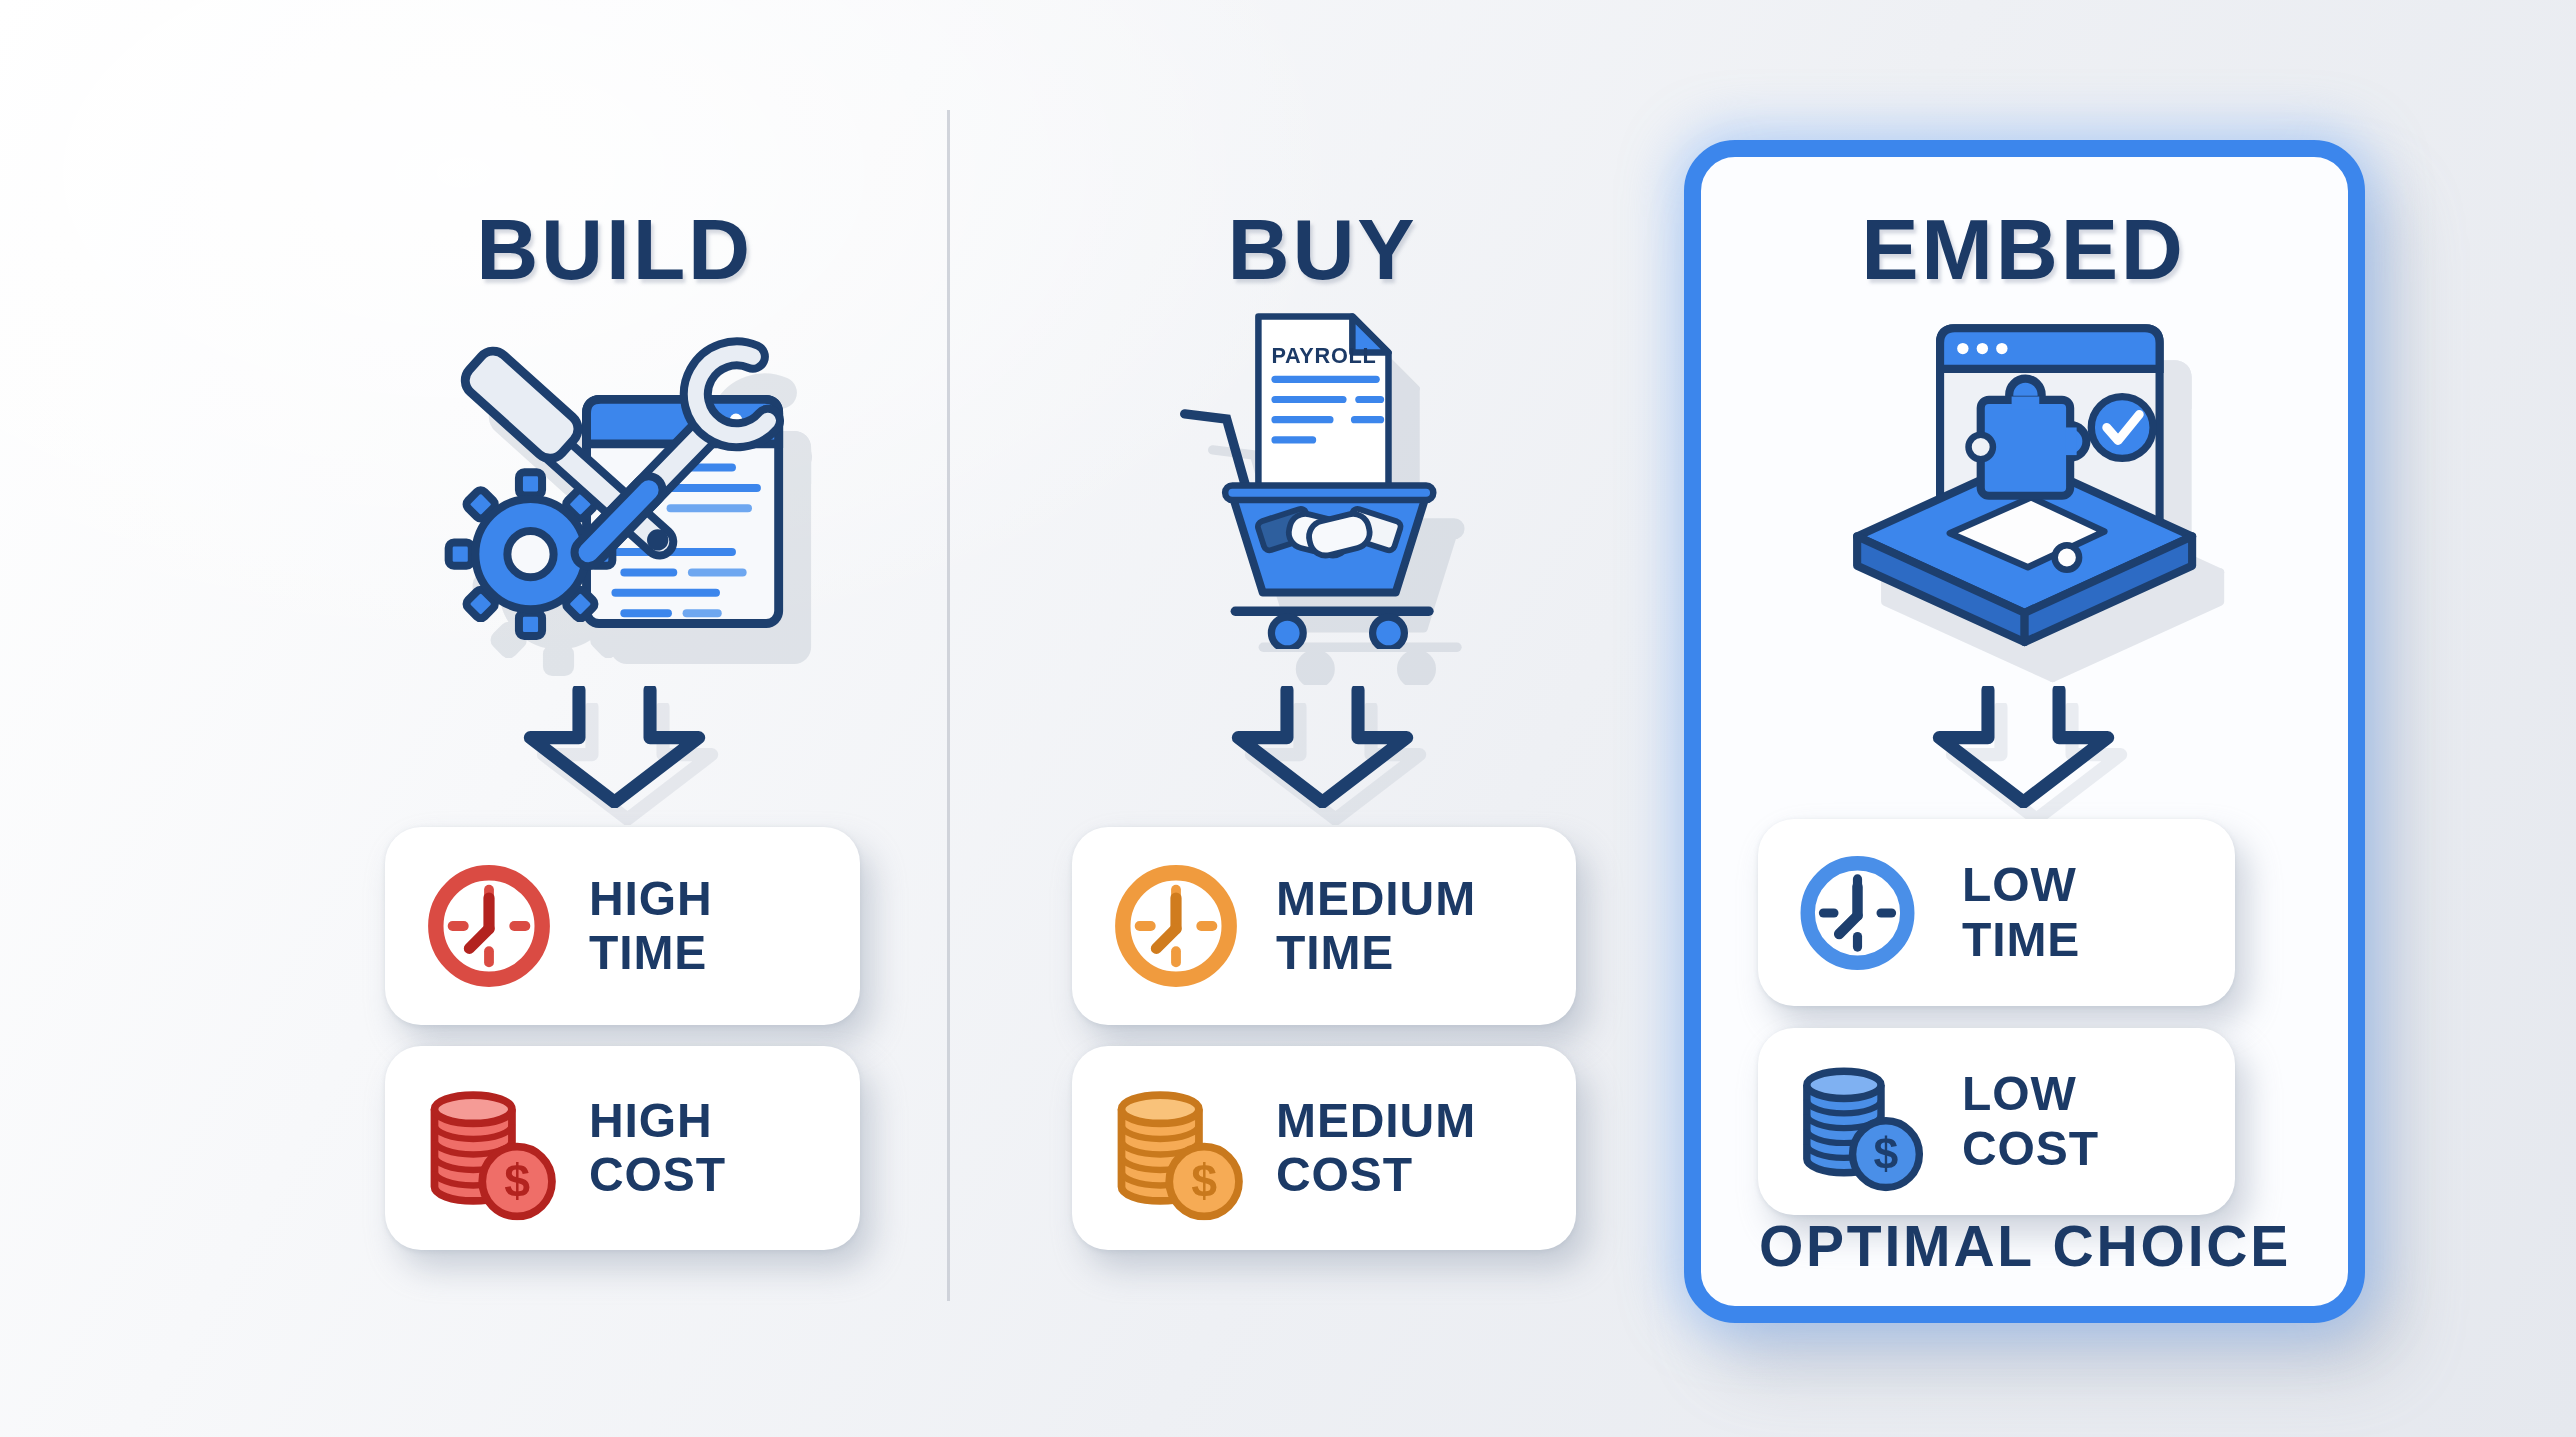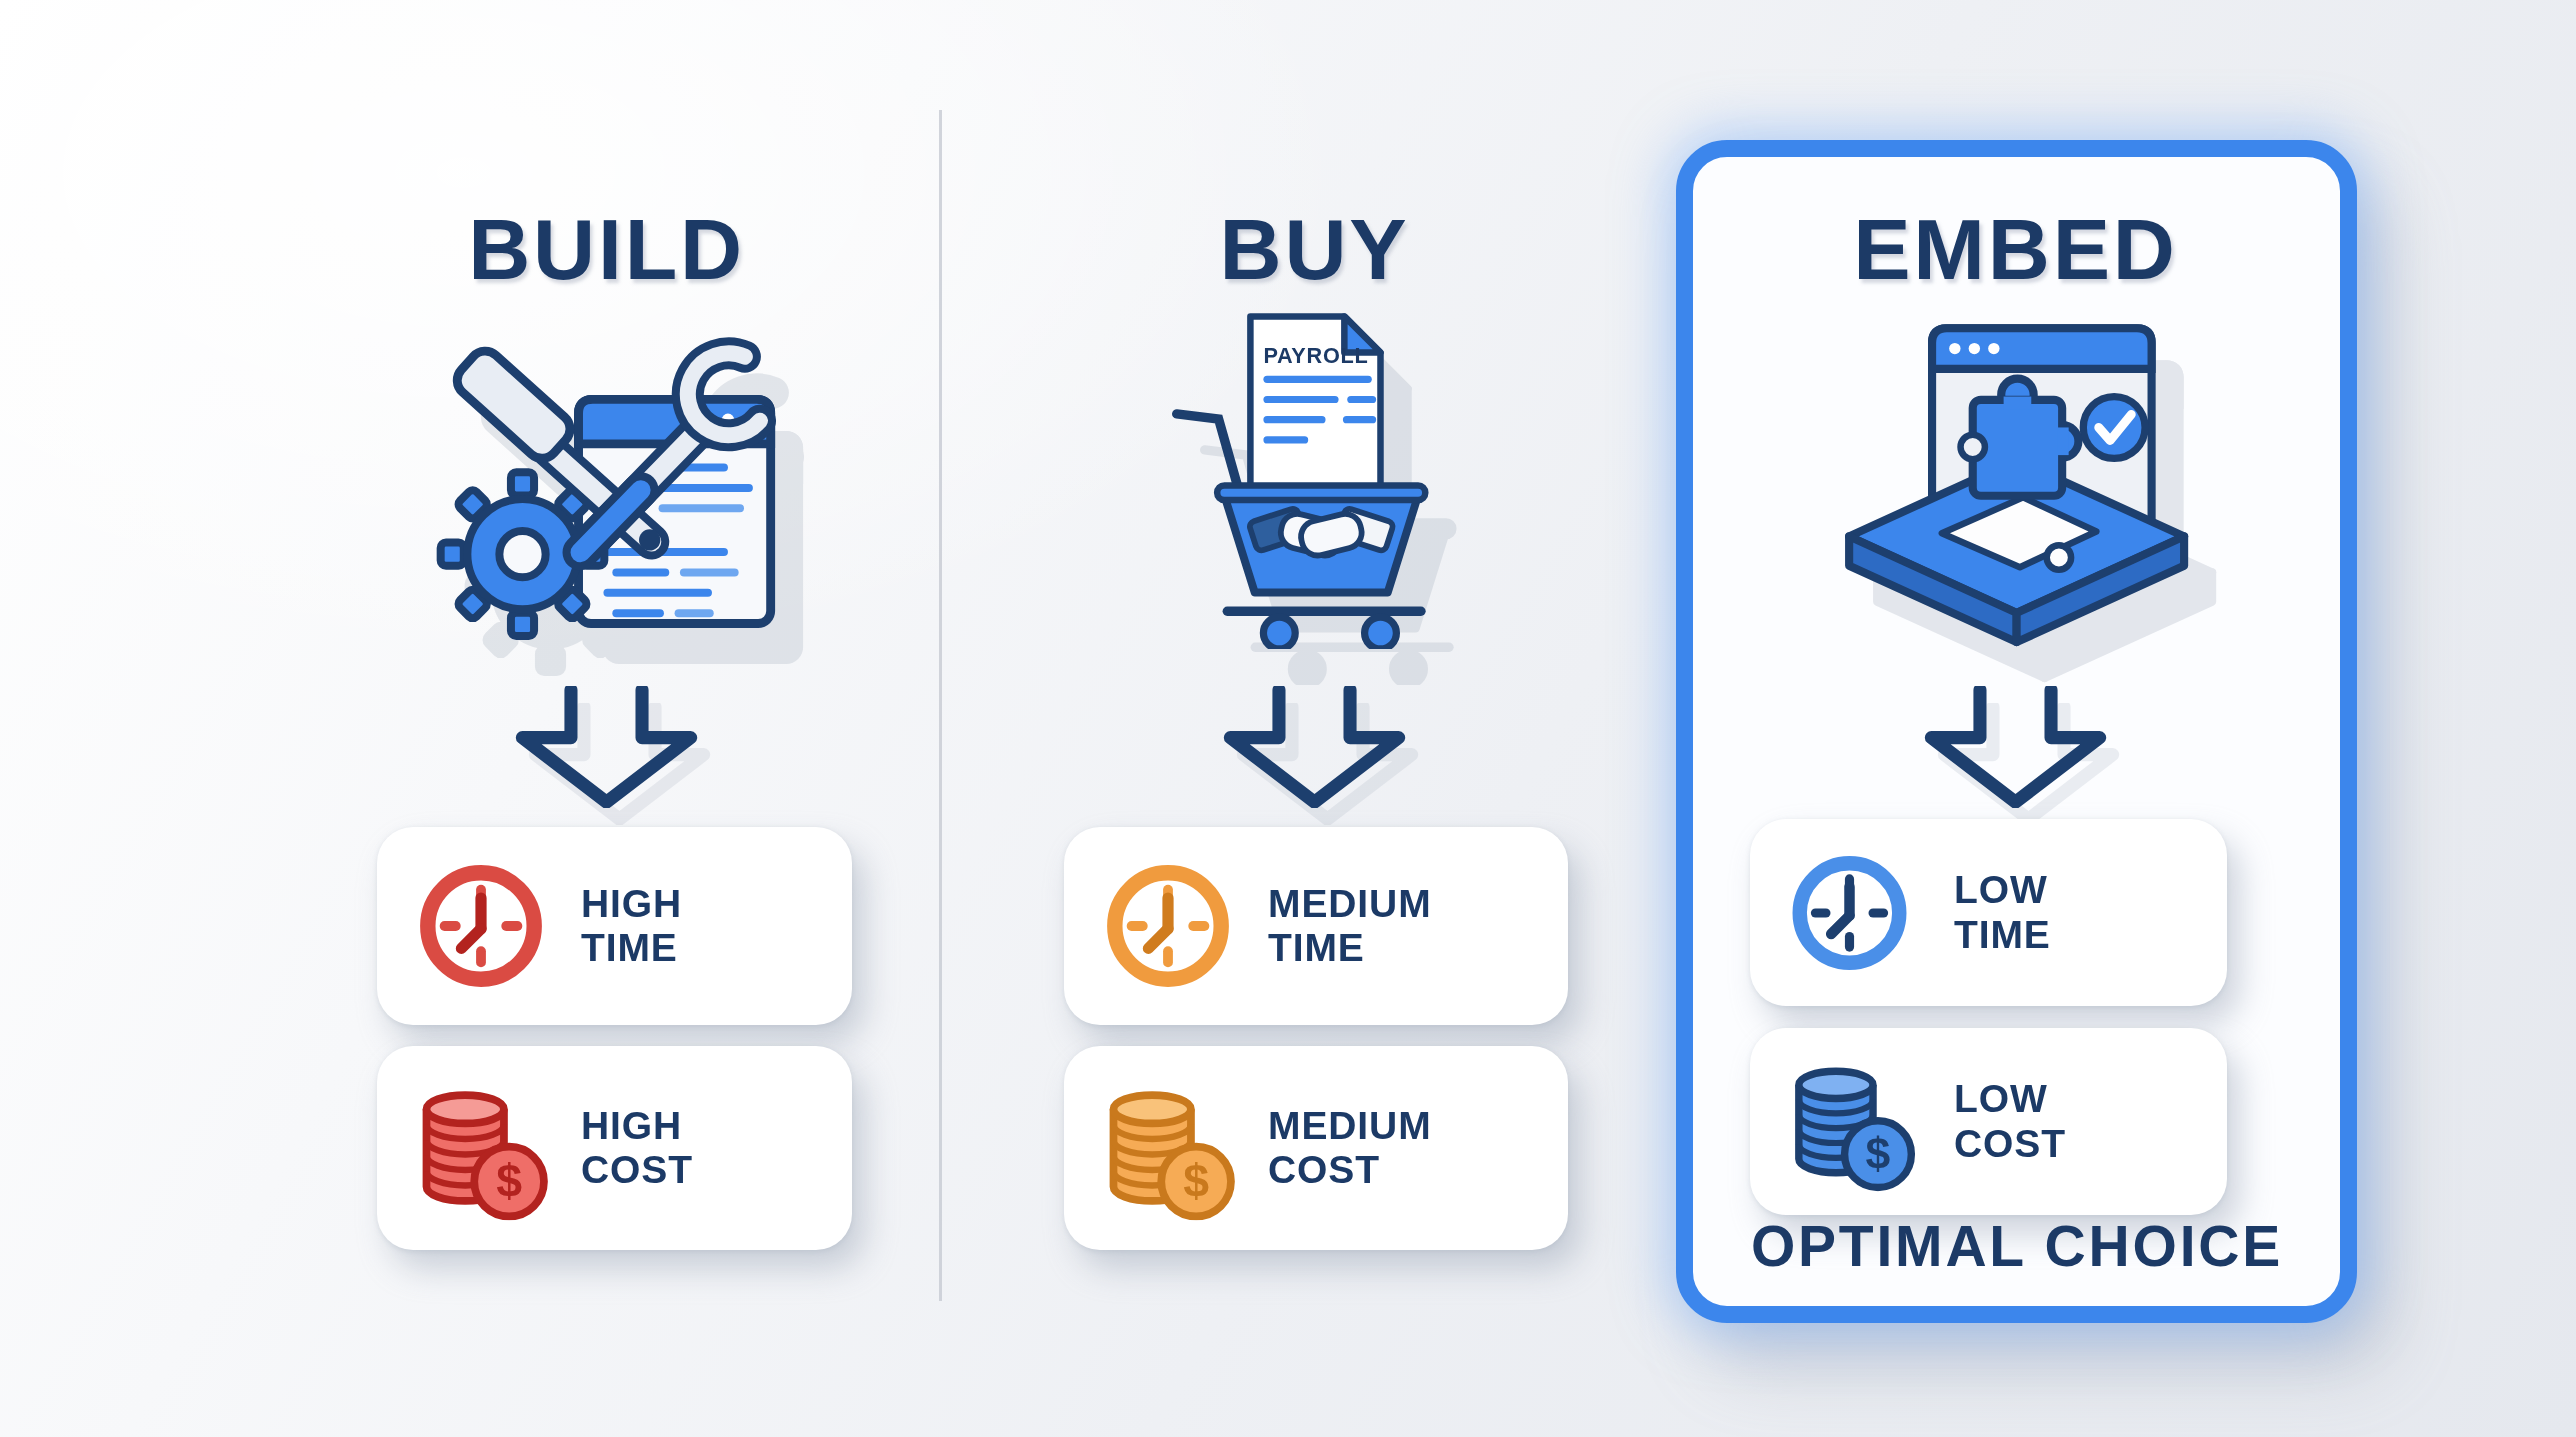--- a/index.html
+++ b/index.html
@@ -3,21 +3,21 @@
 <meta charset="utf-8">
 <style>
   html,body{margin:0;padding:0;}
   body{
     width:2576px;height:1438px;overflow:hidden;
     font-family:"Liberation Sans", sans-serif;
     background:
       radial-gradient(ellipse 1498px 842px at 18% 12%, rgba(255,255,255,.9), rgba(255,255,255,0) 60%),
       linear-gradient(120deg,#ffffff 0%,#f7f8fa 28%,#eef0f4 58%,#e5e8ee 100%);
   }
-  .stage{position:absolute;left:0;top:0;width:2484px;height:1438px;}
+  .stage{position:absolute;left:8px;top:0;width:2484px;height:1438px;}
   .layer{position:absolute;inset:0;}
 
   
   .col-title{
     position:absolute;width:487px;text-align:center;
     font-size:86px;font-weight:700;letter-spacing:2.8px;
     color:var(--c-navy,#1c3a66);
     text-shadow:2.8px 3.7px 3.7px rgba(140,150,168,.35);
   }
   .divider{
@@ -27,21 +27,21 @@
   
   .card{
     position:absolute;background:var(--c-card-bg,#ffffff);
     border-radius:36px;
     box-shadow:13px 19px 32px rgba(150,162,180,.45), 0 1.9px 5.6px rgba(160,170,185,.25);
     display:flex;align-items:center;
   }
   .card .card-icon{position:absolute;left:34px;top:50%;transform:translateY(-50%);}
   .card .card-label{
     position:absolute;left:204px;right:9.4px;
-    font-size:39px;font-weight:700;letter-spacing:0.9px;line-height:1.13;
+    font-size:48px;font-weight:700;letter-spacing:0.9px;line-height:1.13;
     color:var(--c-navy,#1c3a66);
   }
   .badge{
     position:absolute;text-align:center;
     font-size:57px;font-weight:700;letter-spacing:2.8px;
     color:var(--c-navy,#1c3a66);
   }
 
   
   .panel{

